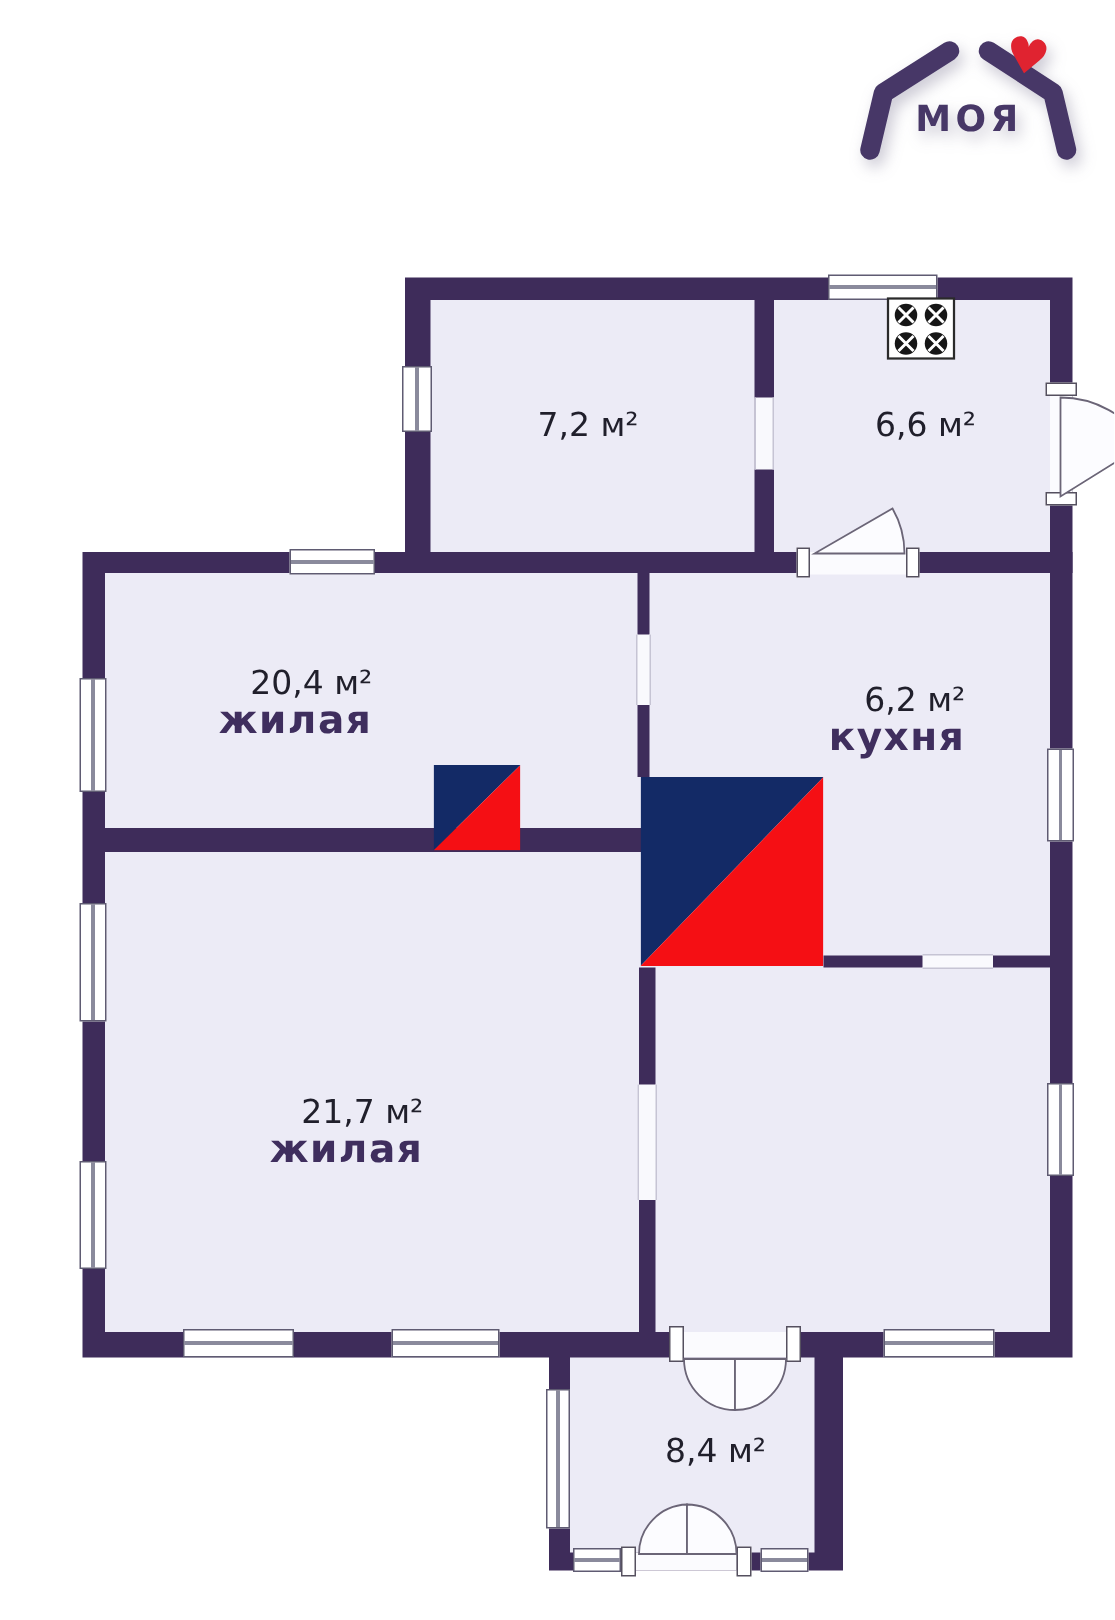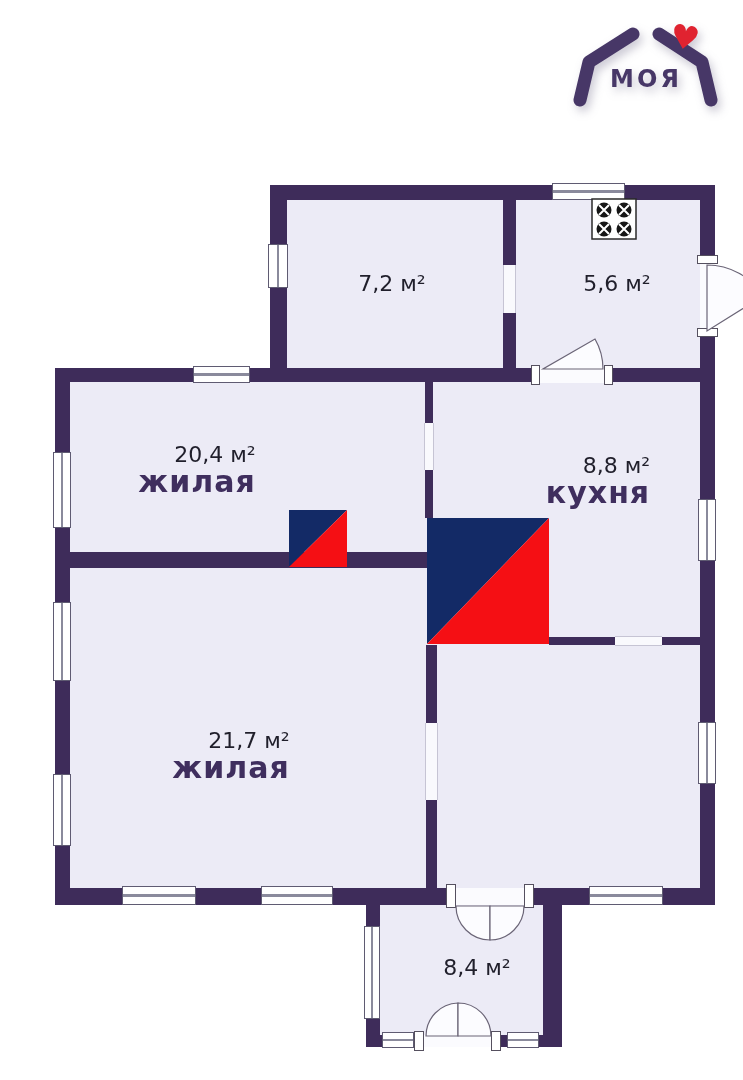--- a/index.html
+++ b/index.html
@@ -14,21 +14,21 @@
   .open-v{position:absolute;background:#f9f9fd;border-left:1px solid #c6c4d4;border-right:1px solid #c6c4d4;box-sizing:border-box;}
   .open-h{position:absolute;background:#f9f9fd;border-top:1px solid #c6c4d4;border-bottom:1px solid #c6c4d4;box-sizing:border-box;}
   .gap-v{position:absolute;background:#fbfbfe;}
   .gap-h{position:absolute;background:#fbfbfe;}
   .jamb{position:absolute;background:#ffffff;border:1px solid #55505f;box-sizing:border-box;}
   .furnace{position:absolute;}
   .furnace .tri-navy{position:absolute;inset:0;background:#132a66;clip-path:polygon(0 0,100% 0,0 100%);}
   .furnace .tri-red{position:absolute;inset:0;background:#f50f14;clip-path:polygon(100% 0,100% 100%,0 100%);}
   .room-label{position:absolute;transform:translate(-50%,-50%);text-align:right;white-space:nowrap;
               color:#201f2b;font-size:22px;line-height:1.05;}
-  .room-label .nm{display:block;font-weight:700;font-size:30px;letter-spacing:1px;color:#3f2e5e;}
+  .room-label .nm{display:block;font-weight:700;font-size:26px;letter-spacing:1px;color:#3f2e5e;}
   .svg-overlay{position:absolute;left:0;top:0;pointer-events:none;}
   .logo{position:absolute;left:558px;top:10px;width:190px;height:150px;
         filter:drop-shadow(3px 5px 5px rgba(70,60,100,0.28));}
   .logo-heart{position:absolute;left:112px;top:8px;font-size:33px;color:#e02330;transform:rotate(10deg);}
   .logo-top{position:absolute;left:88px;top:69px;transform:translate(-50%,-50%);
             font-size:24px;font-weight:700;letter-spacing:3px;color:#473767;}
   .logo-main{position:absolute;left:86px;top:108px;transform:translate(-50%,-50%);
              font-size:47px;font-weight:700;letter-spacing:1px;color:#d9272e;}
 </style>
 </head>
@@ -118,28 +118,28 @@
         <path d="M599,224 L609,234 M609,224 L599,234"></path>
         <path d="M619,224 L629,234 M629,224 L619,234"></path>
       </g>
     </g>
   </svg>
 
   <div class="room-label" style="left:392px;top:284px;">
     <span>7,2 м²</span>
   </div>
   <div class="room-label" style="left:617px;top:284px;">
-    <span>5,6 м²</span>
+    <span>6,6 м²</span>
   </div>
   <div class="room-label" style="left:197px;top:470px;">
     <span>20,4 м²</span>
     <span class="nm">жилая</span>
   </div>
   <div class="room-label" style="left:598px;top:481px;">
-    <span>8,8 м²</span>
+    <span>6,2 м²</span>
     <span class="nm">кухня</span>
   </div>
   <div class="room-label" style="left:231px;top:756px;">
     <span>21,7 м²</span>
     <span class="nm">жилая</span>
   </div>
   <div class="room-label" style="left:477px;top:968px;">
     <span>8,4 м²</span>
   </div>
 

